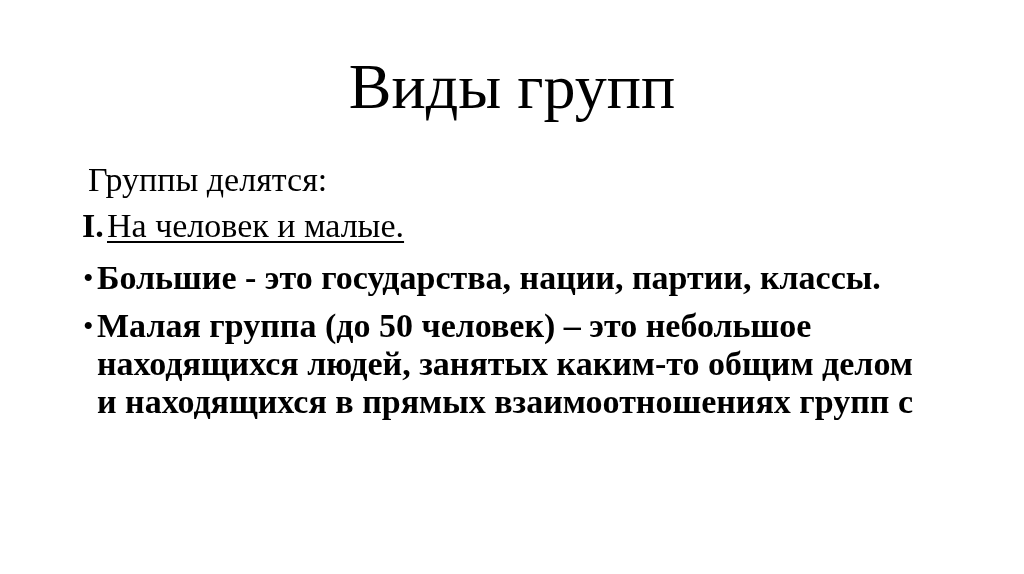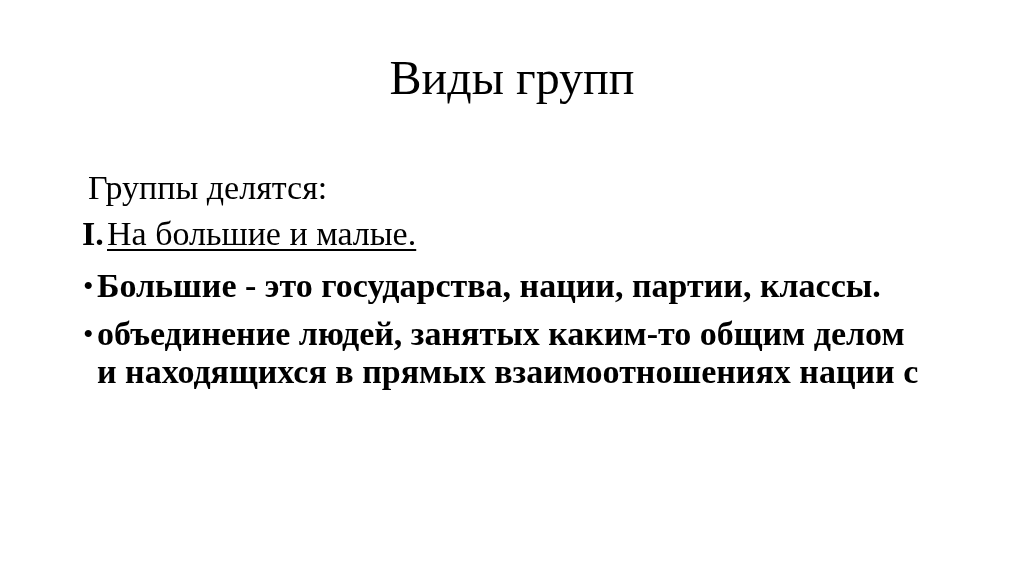--- a/index.html
+++ b/index.html
@@ -19,38 +19,38 @@
     position: absolute;
     inset: 0;
     background: #ffffff;
   }
   .slide-title {
     position: absolute;
     top: 50px;
     left: 0;
     width: 100%;
     text-align: center;
-    font-size: 48px;
+    font-size: 64px;
     line-height: 1.15;
     font-weight: 400;
   }
   .body-block {
     position: absolute;
     left: 82px;
     top: 161px;
     width: 880px;
     font-size: 34px;
     line-height: 38px;
   }
   .para {
     display: flex;
     align-items: flex-start;
   }
   .intro {
-    margin: 8px 0 8px 6px;
+    margin: 0 0 8px 6px;
   }
   .numbered {
     margin: 0 0 14px 0;
   }
   .numbered .marker {
     flex: 0 0 25px;
     font-weight: 700;
   }
   .numbered .item-text {
     text-decoration: underline;
@@ -80,32 +80,33 @@
   <div class="slide-title">Виды групп</div>
 
   <div class="body-block">
 
     <div class="para intro">
       <span>Группы делятся:</span>
     </div>
 
     <div class="para numbered">
       <span class="marker">I.</span>
-      <span class="item-text">На большие и малые.</span>
+      <span class="item-text">На человек и малые.</span>
     </div>
 
     <div class="para bullet">
       <span class="marker">•</span>
       <span class="bullet-text">
         <span class="line">Большие - это государства, нации, партии, классы.</span>
       </span>
     </div>
 
     <div class="para bullet">
       <span class="marker">•</span>
       <span class="bullet-text">
-        <span class="line">объединение людей, занятых каким-то общим делом</span>
-        <span class="line">и находящихся в прямых взаимоотношениях нации с</span>
+        <span class="line">Малая группа (до 50 человек) – это небольшое</span>
+        <span class="line">находящихся людей, занятых каким-то общим делом</span>
+        <span class="line">и находящихся в прямых взаимоотношениях групп с</span>
       </span>
     </div>
 
   </div>
 </div>
 
 </body></html>

